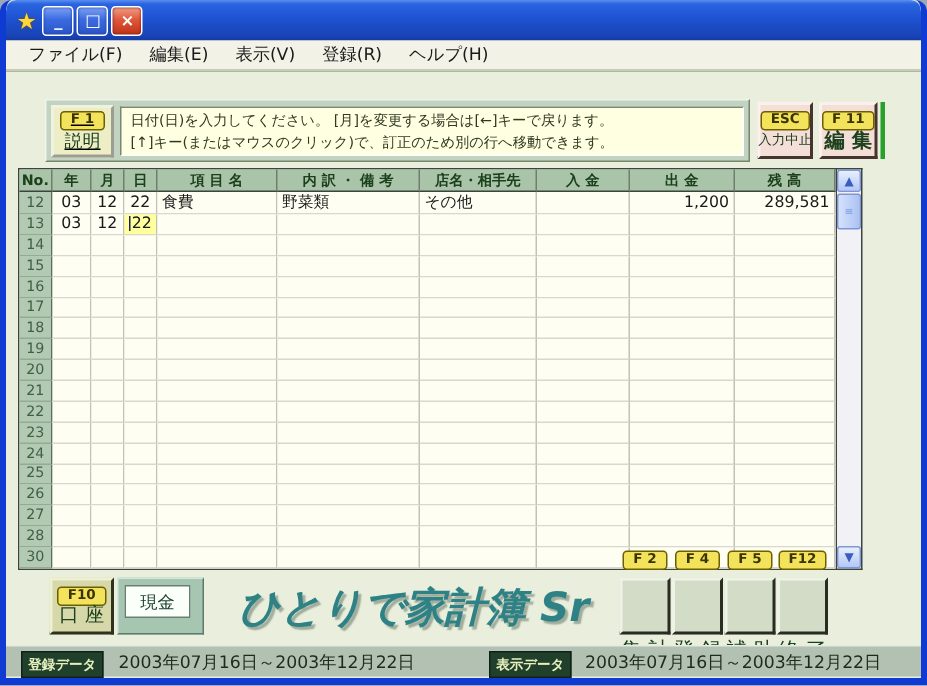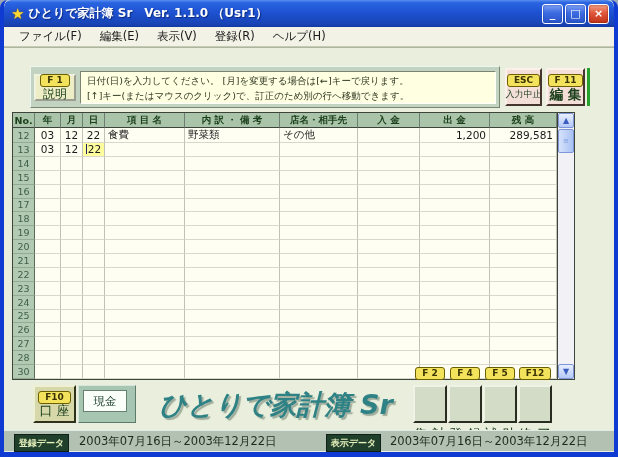--- a/index.html
+++ b/index.html
@@ -42,21 +42,21 @@
   }
   .fbtn{
     display:flex; flex-direction:column; align-items:center; justify-content:center;
     border:2px outset #f0f2e0; background:#edeec6; padding:1px 2px;
   }
   .fbtn .keycap{
     background:#f2e25c; border:1px solid #6d5f00; border-radius:3px;
     font-size:9px; font-weight:bold; color:#3c3400; padding:0 6px; line-height:11px; white-space:nowrap;
   }
   .fbtn .flabel{ font-size:12px; color:#1d401d; line-height:14px; white-space:nowrap; }
-  .f1-btn{ width:42px; height:27px; }
+  .f1-btn{ width:42px; height:35px;text-decoration:underline; }
   .help-text{
     flex:1; height:33px; margin-left:4px; background:#ffffe2;
     border:1px solid; border-color:#7a8672 #ffffff #ffffff #7a8672;
     font-size:9.5px; color:#303820; line-height:15px; padding:1px 6px; white-space:nowrap; overflow:hidden;
   }
   .esc-btn{ position:absolute; left:501px; top:20px; width:37px; height:38px; background:#f3ded8; border-color:#fcf0ec #9a7468 #9a7468 #fcf0ec;}
   .esc-btn .flabel{ font-size:9px; }
   .f11-btn{ position:absolute; left:542px; top:20px; width:39px; height:38px; background:#f3ded8; border-color:#fcf0ec #9a7468 #9a7468 #fcf0ec;}
   .f11-btn .flabel{ font-size:13.5px; font-weight:bold; }
   .green-accent{ position:absolute; left:583px; top:20px; width:3px; height:38px; background:#27a02c; }
@@ -118,21 +118,20 @@
   .disp-label{ left:322px; width:55px; }
   .disp-range{ left:386px; }
 </style>
 </head>
 <body>
 
 <div class="window">
 
   <div class="titlebar">
     <span class="title-icon">★</span>
-    <span class="title-text">ひとりで家計簿 Sr　Ver. 1.1.0 （Usr1）</span>
     <span class="winbtns">
       <span class="winbtn">_</span>
       <span class="winbtn">□</span>
       <span class="winbtn close">×</span>
     </span>
   </div>
 
   <div class="menubar">
     <span class="menu-item">ファイル(F)</span>
     <span class="menu-item">編集(E)</span>

